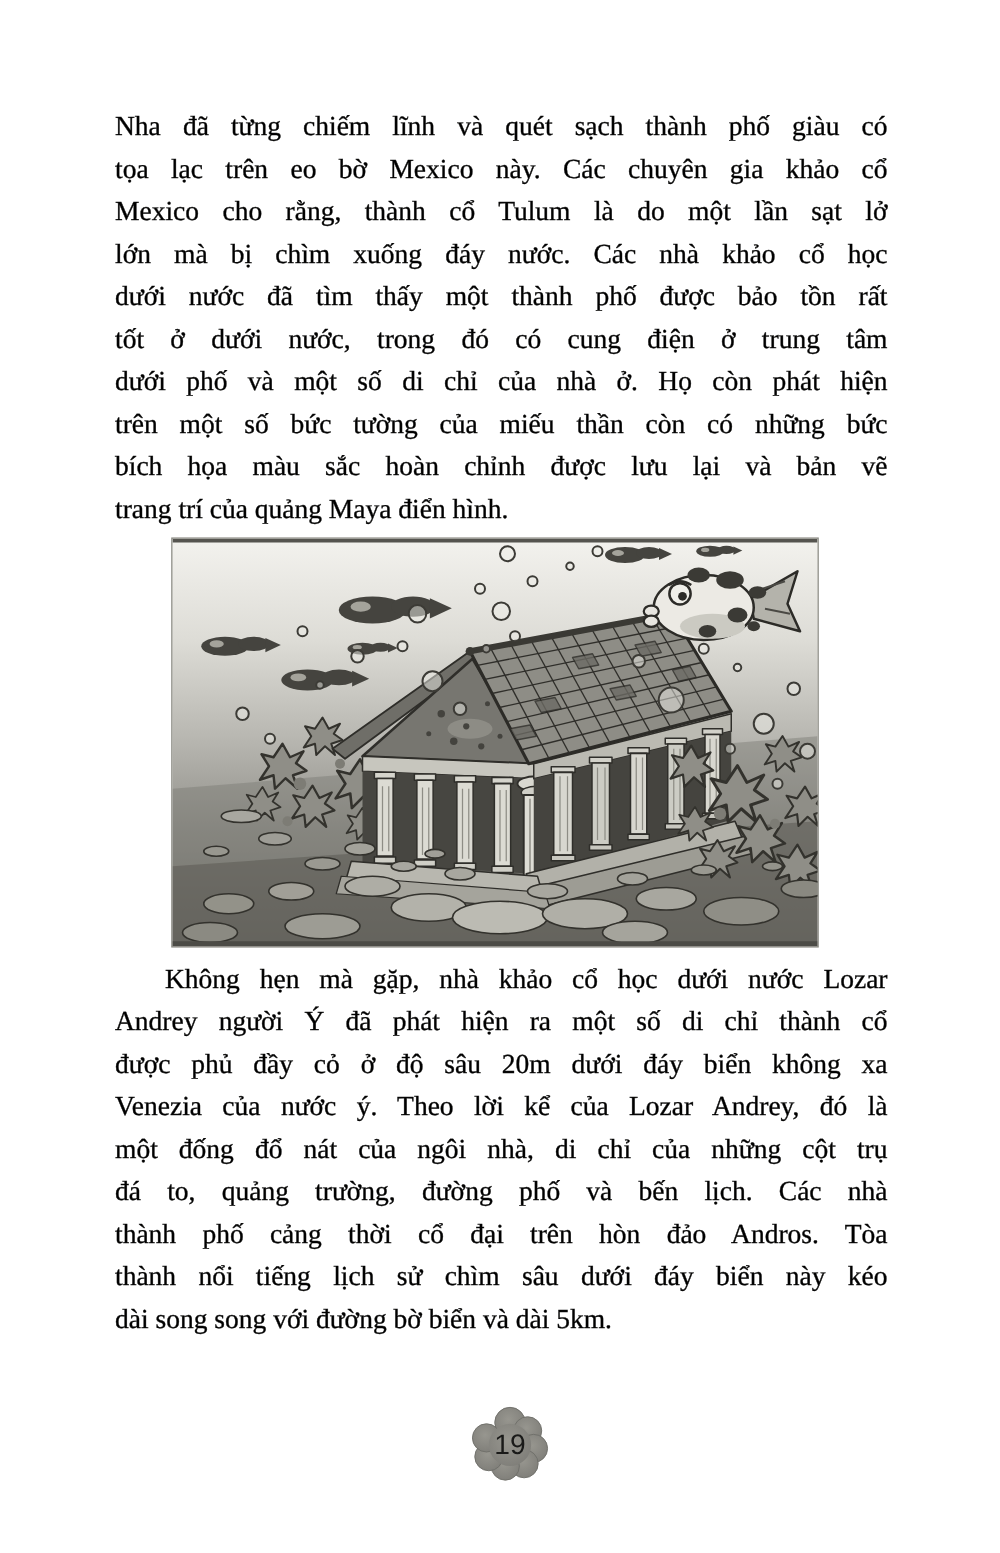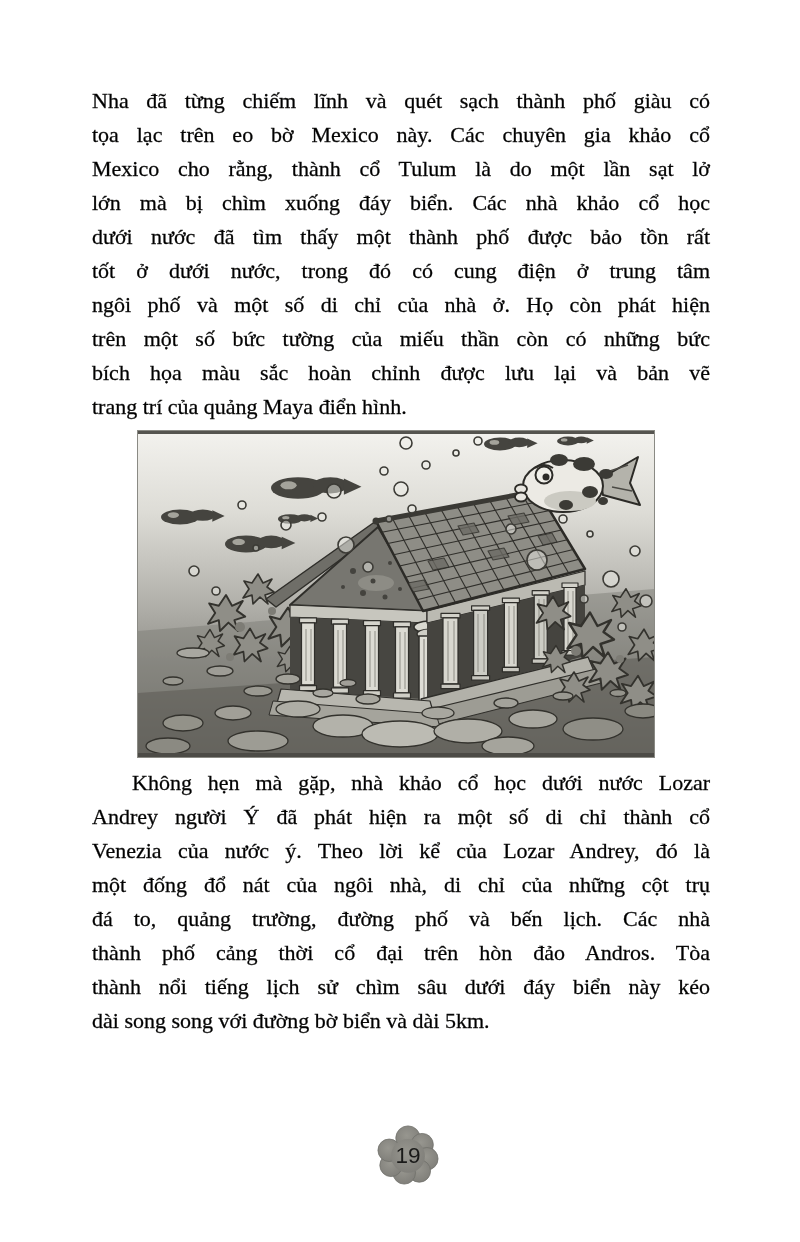--- a/index.html
+++ b/index.html
@@ -28,24 +28,24 @@
 </style>
 </head>
 <body>
 
 <div class="page">
 
   <div class="para para-1">
     <div class="line">Nha đã từng chiếm lĩnh và quét sạch thành phố giàu có</div>
     <div class="line">tọa lạc trên eo bờ Mexico này. Các chuyên gia khảo cổ</div>
     <div class="line">Mexico cho rằng, thành cổ Tulum là do một lần sạt lở</div>
-    <div class="line">lớn mà bị chìm xuống đáy biển. Các nhà khảo cổ học</div>
+    <div class="line">lớn mà bị chìm xuống đáy nước. Các nhà khảo cổ học</div>
     <div class="line">dưới nước đã tìm thấy một thành phố được bảo tồn rất</div>
     <div class="line">tốt ở dưới nước, trong đó có cung điện ở trung tâm</div>
-    <div class="line">ngôi phố và một số di chỉ của nhà ở. Họ còn phát hiện</div>
+    <div class="line">dưới phố và một số di chỉ của nhà ở. Họ còn phát hiện</div>
     <div class="line">trên một số bức tường của miếu thần còn có những bức</div>
     <div class="line">bích họa màu sắc hoàn chỉnh được lưu lại và bản vẽ</div>
     <div class="line line-last">trang trí của quảng Maya điển hình.</div>
   </div>
 
   <figure class="illustration" aria-label="Black-and-white drawing of a sunken Greek-style temple with a tiled roof and columns on the seabed, surrounded by coral, stones, rising bubbles, a school of small dark fish and one large spotted fish.">
     <svg viewBox="0 0 516 326" xmlns="http://www.w3.org/2000/svg">
       <defs>
         <linearGradient id="water" x1="0" y1="0" x2="0" y2="1">
           <stop offset="0" stop-color="#f3f2ee"></stop>
@@ -310,20 +310,21 @@
       </g>
 
       <rect x="0" y="0" width="516" height="3" fill="#55544f"></rect>
       <rect x="0" y="322" width="516" height="4" fill="#4c4b46"></rect>
     </svg>
   </figure>
 
   <div class="para para-2">
     <div class="line line-indent">Không hẹn mà gặp, nhà khảo cổ học dưới nước Lozar</div>
     <div class="line">Andrey người Ý đã phát hiện ra một số di chỉ thành cổ</div>
+    <div class="line">được phủ đầy cỏ ở độ sâu 20m dưới đáy biển không xa</div>
     <div class="line">Venezia của nước ý. Theo lời kể của Lozar Andrey, đó là</div>
     <div class="line">một đống đổ nát của ngôi nhà, di chỉ của những cột trụ</div>
     <div class="line">đá to, quảng trường, đường phố và bến lịch. Các nhà</div>
     <div class="line">thành phố cảng thời cổ đại trên hòn đảo Andros. Tòa</div>
     <div class="line">thành nổi tiếng lịch sử chìm sâu dưới đáy biển này kéo</div>
     <div class="line line-last">dài song song với đường bờ biển và dài 5km.</div>
   </div>
 
   <div class="page-badge">
     <svg viewBox="0 0 66 66" xmlns="http://www.w3.org/2000/svg">

